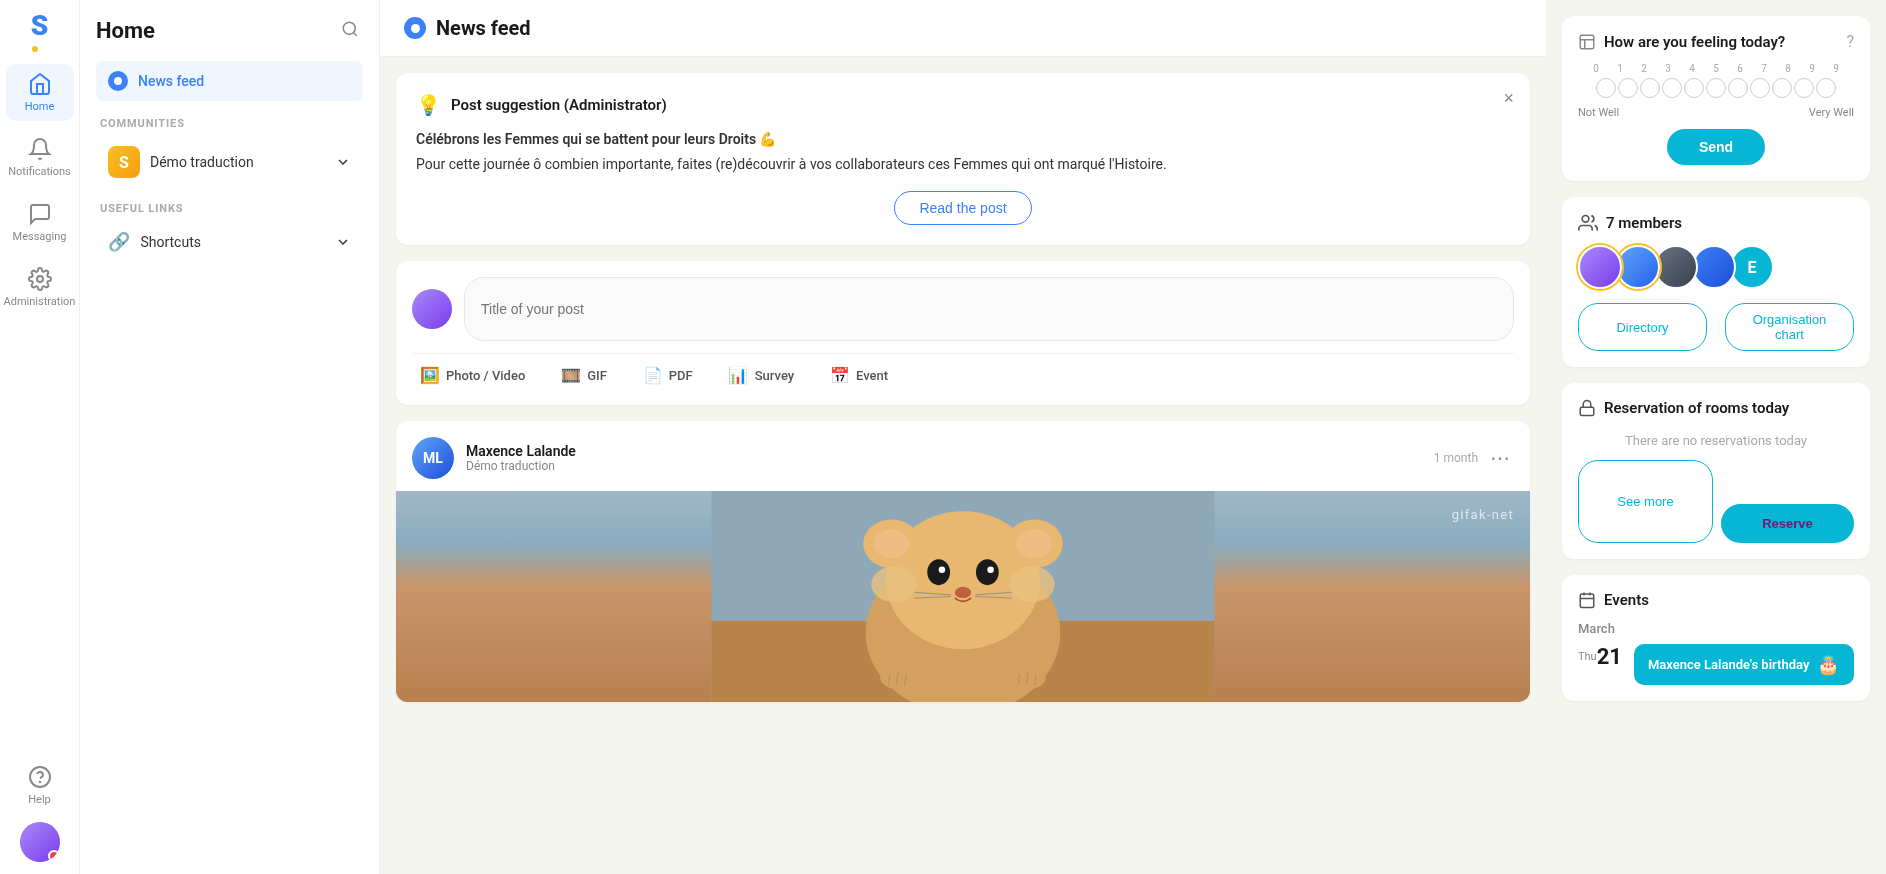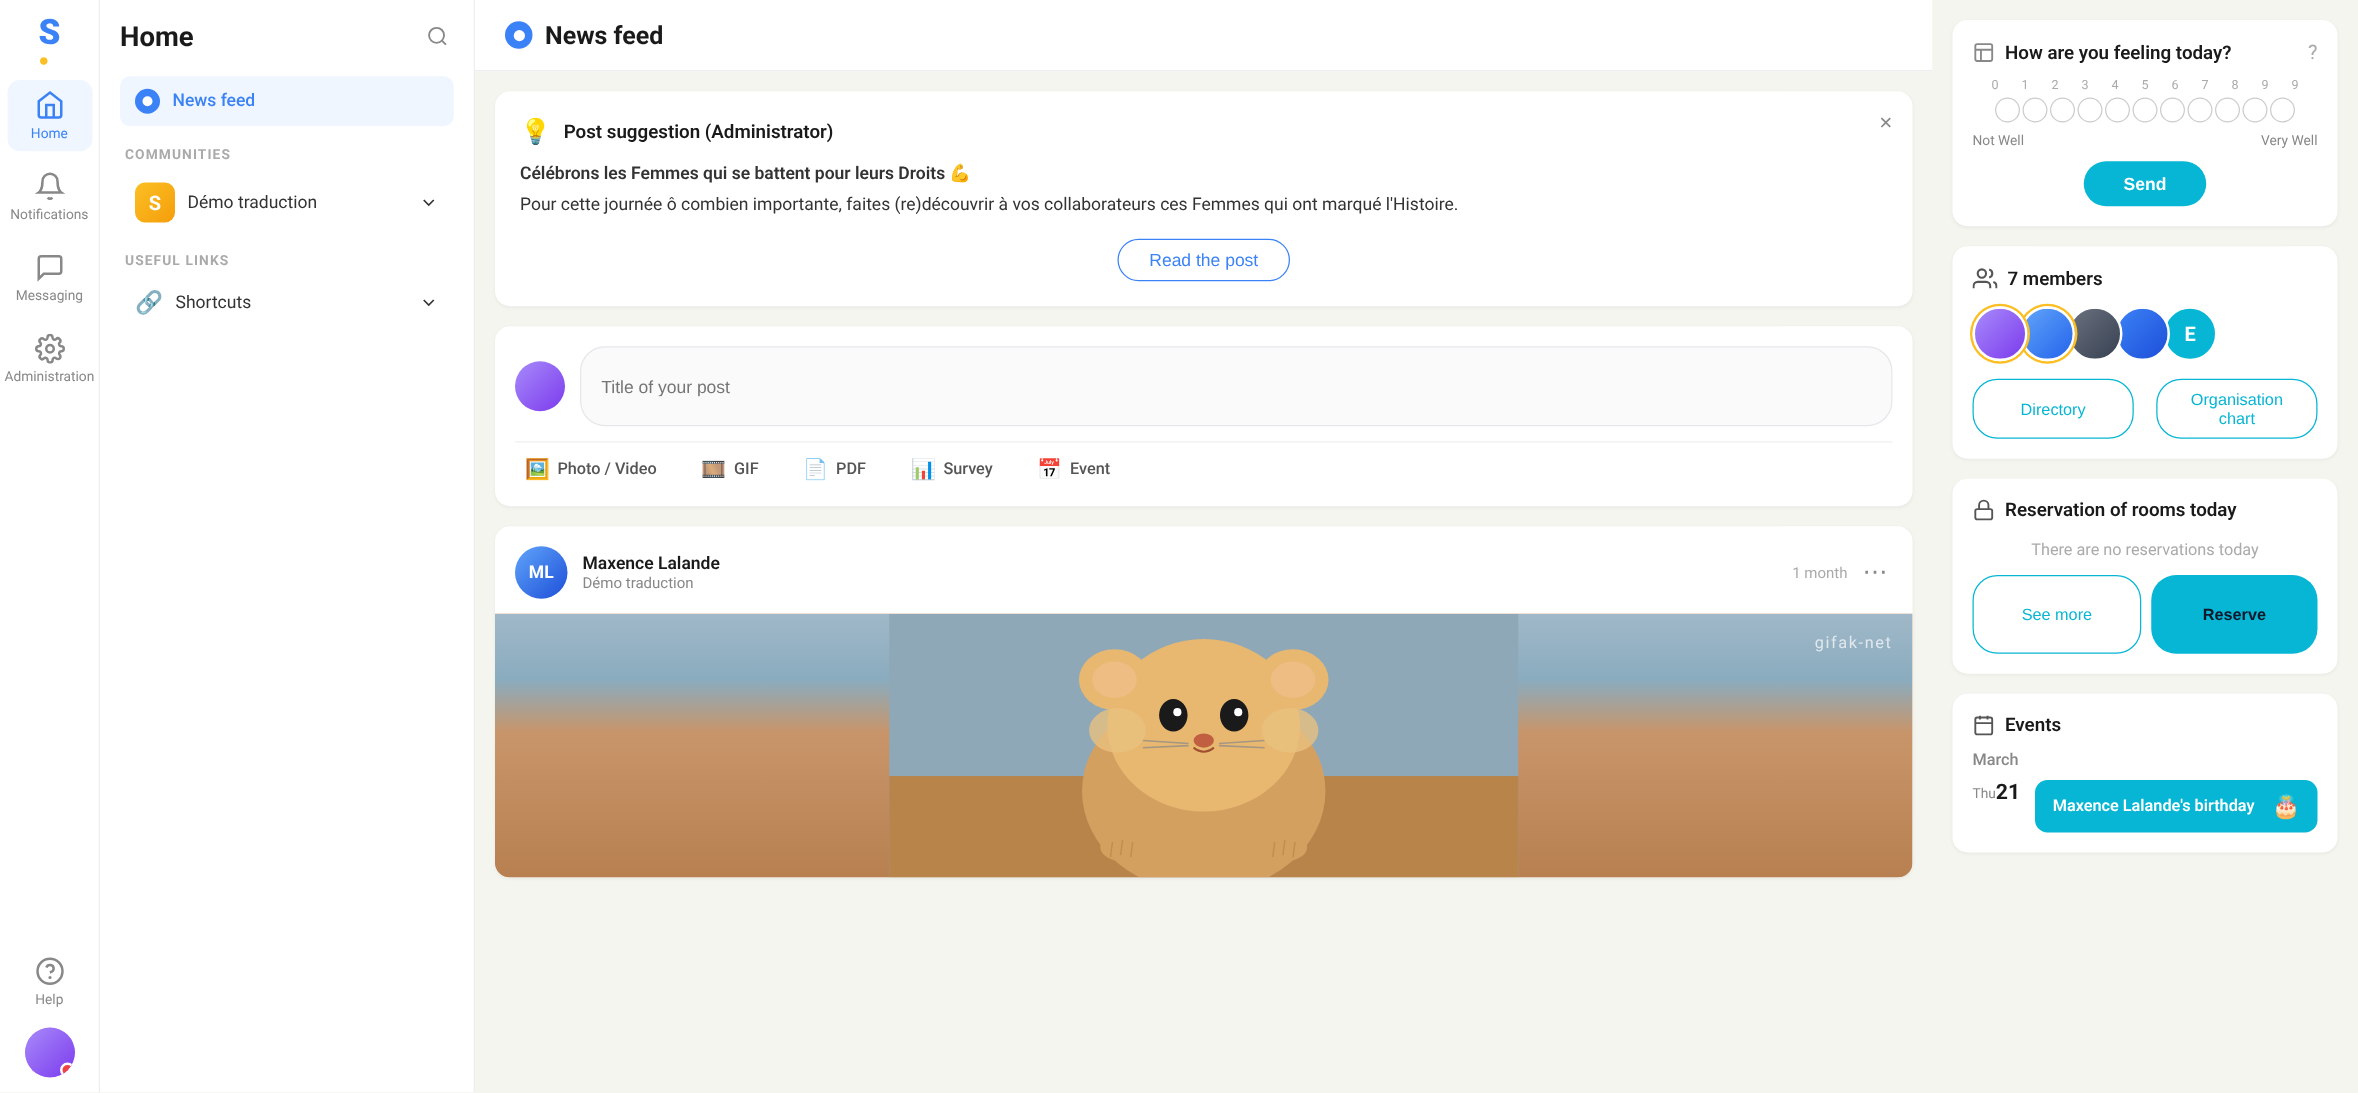--- a/index.html
+++ b/index.html
@@ -475,27 +475,28 @@
       background: #fff;
       padding: 8px 12px;
       border-radius: 20px;
       cursor: pointer;
       font-size: 13px;
       font-weight: 500;
     }
     .reserve-btn {
       flex: 1;
       background: #06b6d4;
-      color: #0f172a;
+      color: #701a75;
       border: none;
-      padding: 24px 12px;
+      padding: 12px 12px;
       border-radius: 20px;
       cursor: pointer;
       font-size: 13px;
       font-weight: 600;
+      margin-top: 44px;
     }
 
     
     .events-title {
       font-size: 15px;
       font-weight: 600;
       color: #1a1a1a;
       display: flex;
       align-items: center;
       gap: 8px;
@@ -516,21 +517,21 @@
       display: flex;
       flex-direction: row;
       align-items: center;
       min-width: 32px;
     }
     .event-day-label {
       font-size: 11px;
       color: #888;
     }
     .event-day-num {
-      font-size: 17px;
+      font-size: 22px;
       font-weight: 700;
       color: #1a1a1a;
     }
     .event-card {
       flex: 1;
       background: #06b6d4;
       border-radius: 10px;
       padding: 10px 14px;
       display: flex;
       align-items: center;

